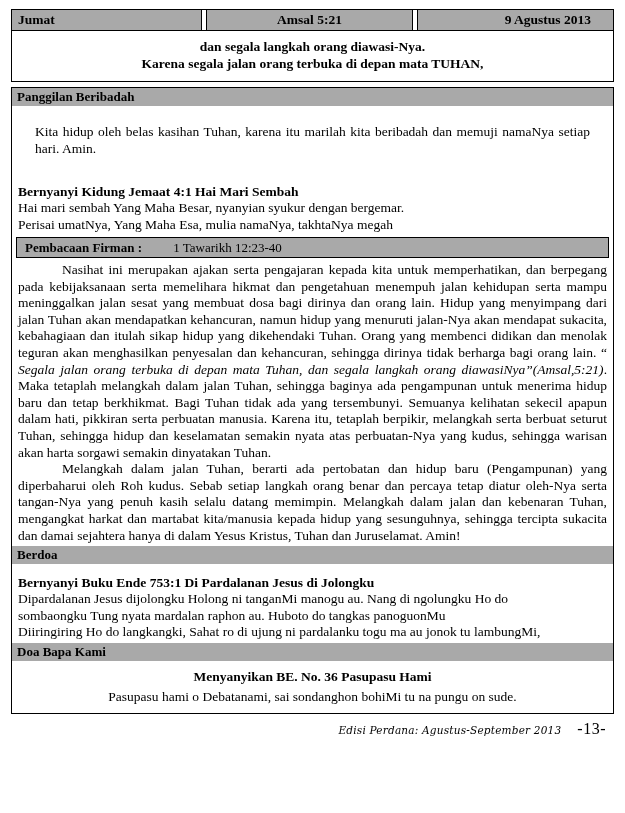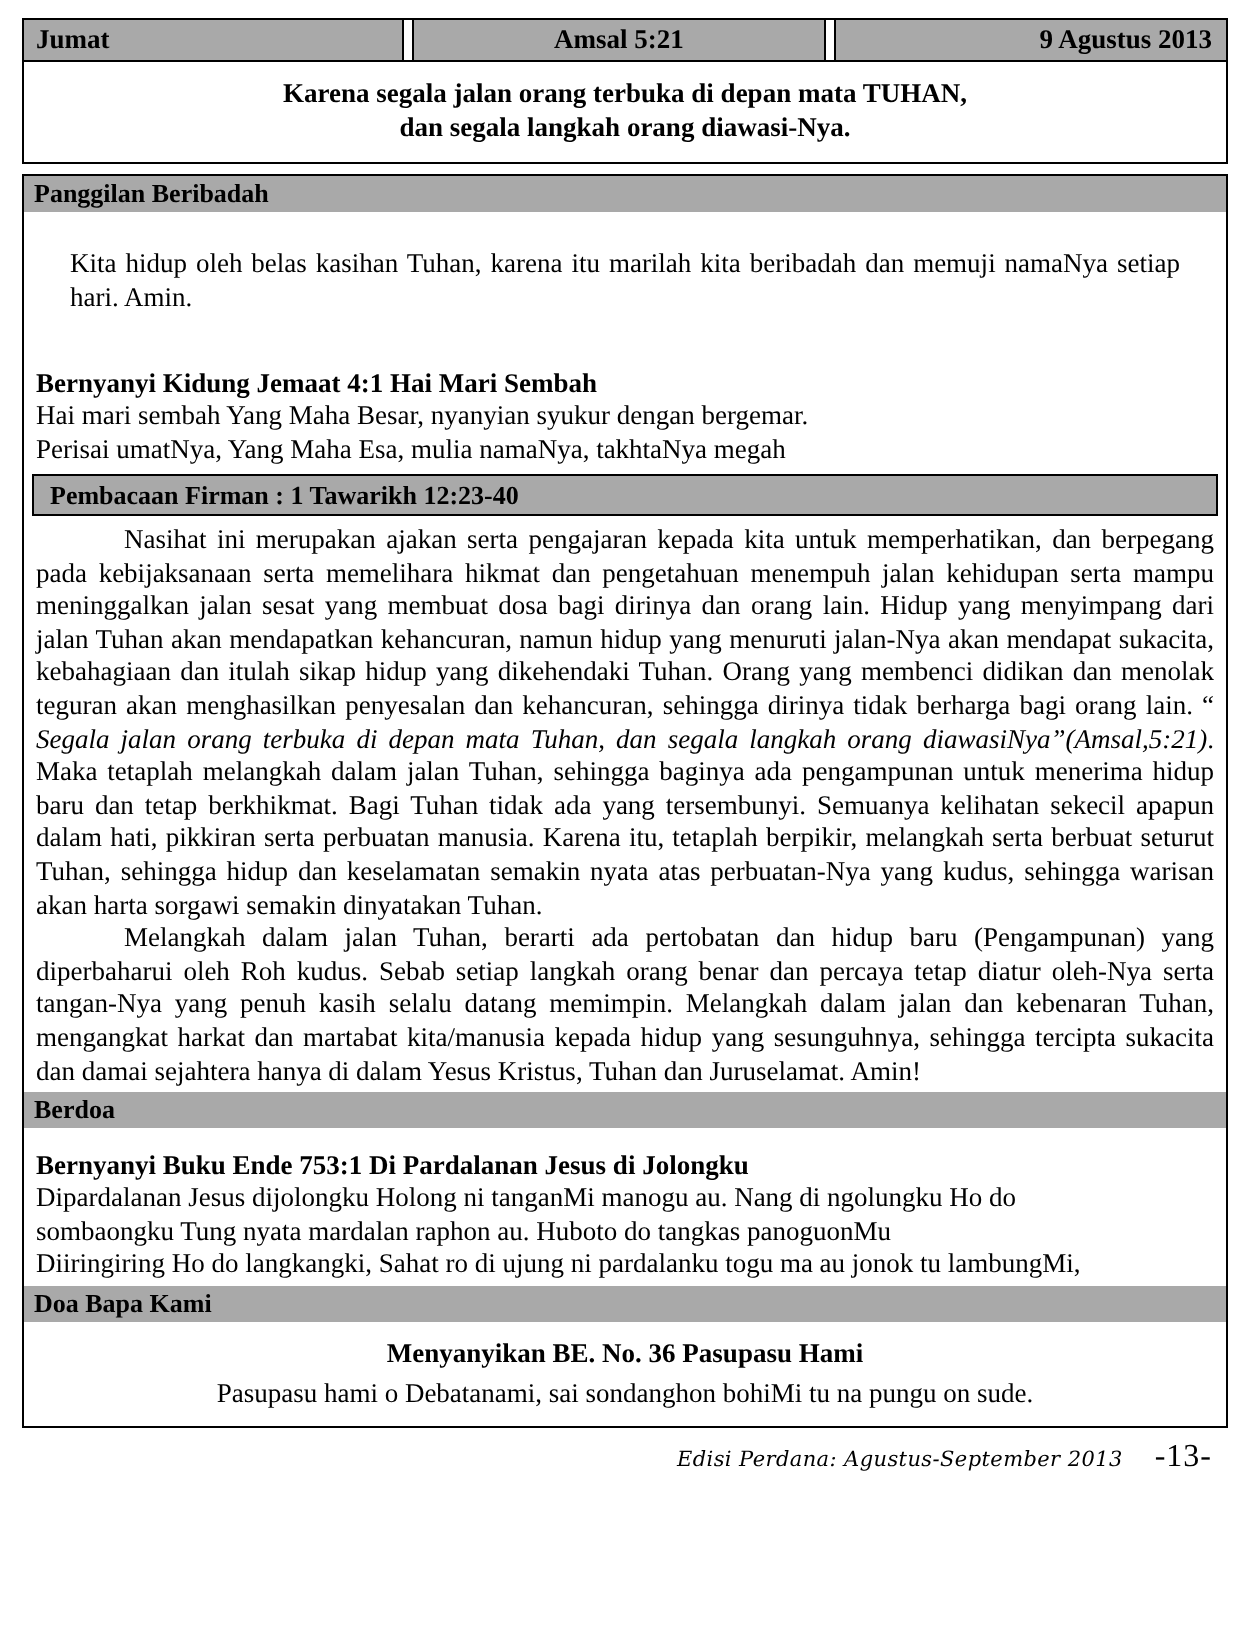--- a/index.html
+++ b/index.html
@@ -44,21 +44,21 @@
     width: 31.5%;
     padding-left: 6px;
     text-align: left;
   }
   .hdr-mid {
     width: 34%;
     text-align: center;
   }
   .hdr-right {
     flex: 1;
-    padding-right: 7px;
+    padding-right: 22px;
     text-align: right;
   }
   .hdr-div {
     width: 6px;
     background: #ffffff;
     border-left: 1.5px solid #000;
     border-right: 1.5px solid #000;
     box-sizing: border-box;
   }
 
@@ -98,21 +98,21 @@
   }
   .bar-inset {
     background: #a9a9a9;
     border: 1.5px solid #000;
     box-sizing: border-box;
     font-size: 13px;
     line-height: 17px;
     padding: 1px 0 1px 8px;
   }
   .bar-inset b { font-weight: bold; }
-  .bar-inset span { font-weight: bold; }
+  .bar-inset span { font-weight: normal; margin-left: 28px; }
 
   .sect {
     padding: 1px 6px 2px 6px;
     box-sizing: border-box;
   }
   .just {
     text-align: justify;
     font-size: 13.5px;
     line-height: 16.5px;
     margin: 17px;
@@ -196,22 +196,22 @@
 
   <div class="header-row">
     <div class="hdr-cell hdr-left">Jumat</div>
     <div class="hdr-div"></div>
     <div class="hdr-cell hdr-mid">Amsal 5:21</div>
     <div class="hdr-div"></div>
     <div class="hdr-cell hdr-right">9 Agustus 2013</div>
   </div>
 
   <div class="verse-box">
+    <div>dan segala langkah orang diawasi-Nya.</div>
     <div>Karena segala jalan orang terbuka di depan mata TUHAN,</div>
-    <div>dan segala langkah orang diawasi-Nya.</div>
   </div>
 
   <div class="body-frame">
 
     <div class="bar">Panggilan Beribadah</div>
 
     <div class="sect">
       <p class="just">Kita hidup oleh belas kasihan Tuhan, karena itu marilah kita beribadah dan memuji namaNya setiap hari. Amin.</p>
       <div class="gap"></div>
       <p class="song-title">Bernyanyi Kidung Jemaat 4:1  Hai Mari Sembah</p>

